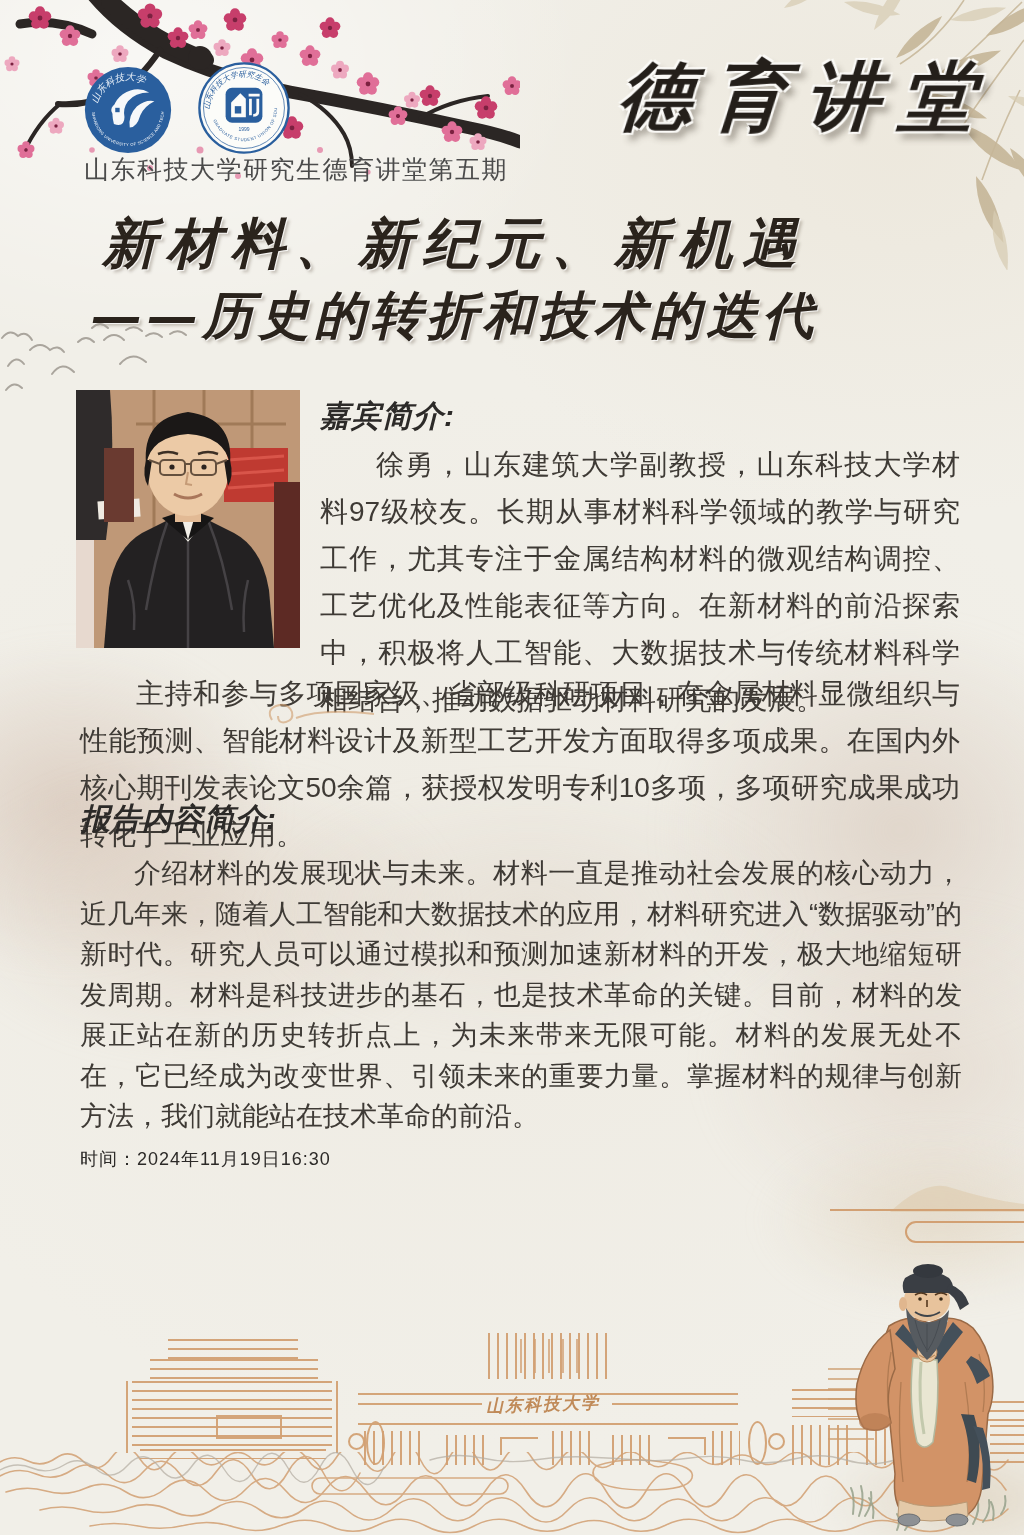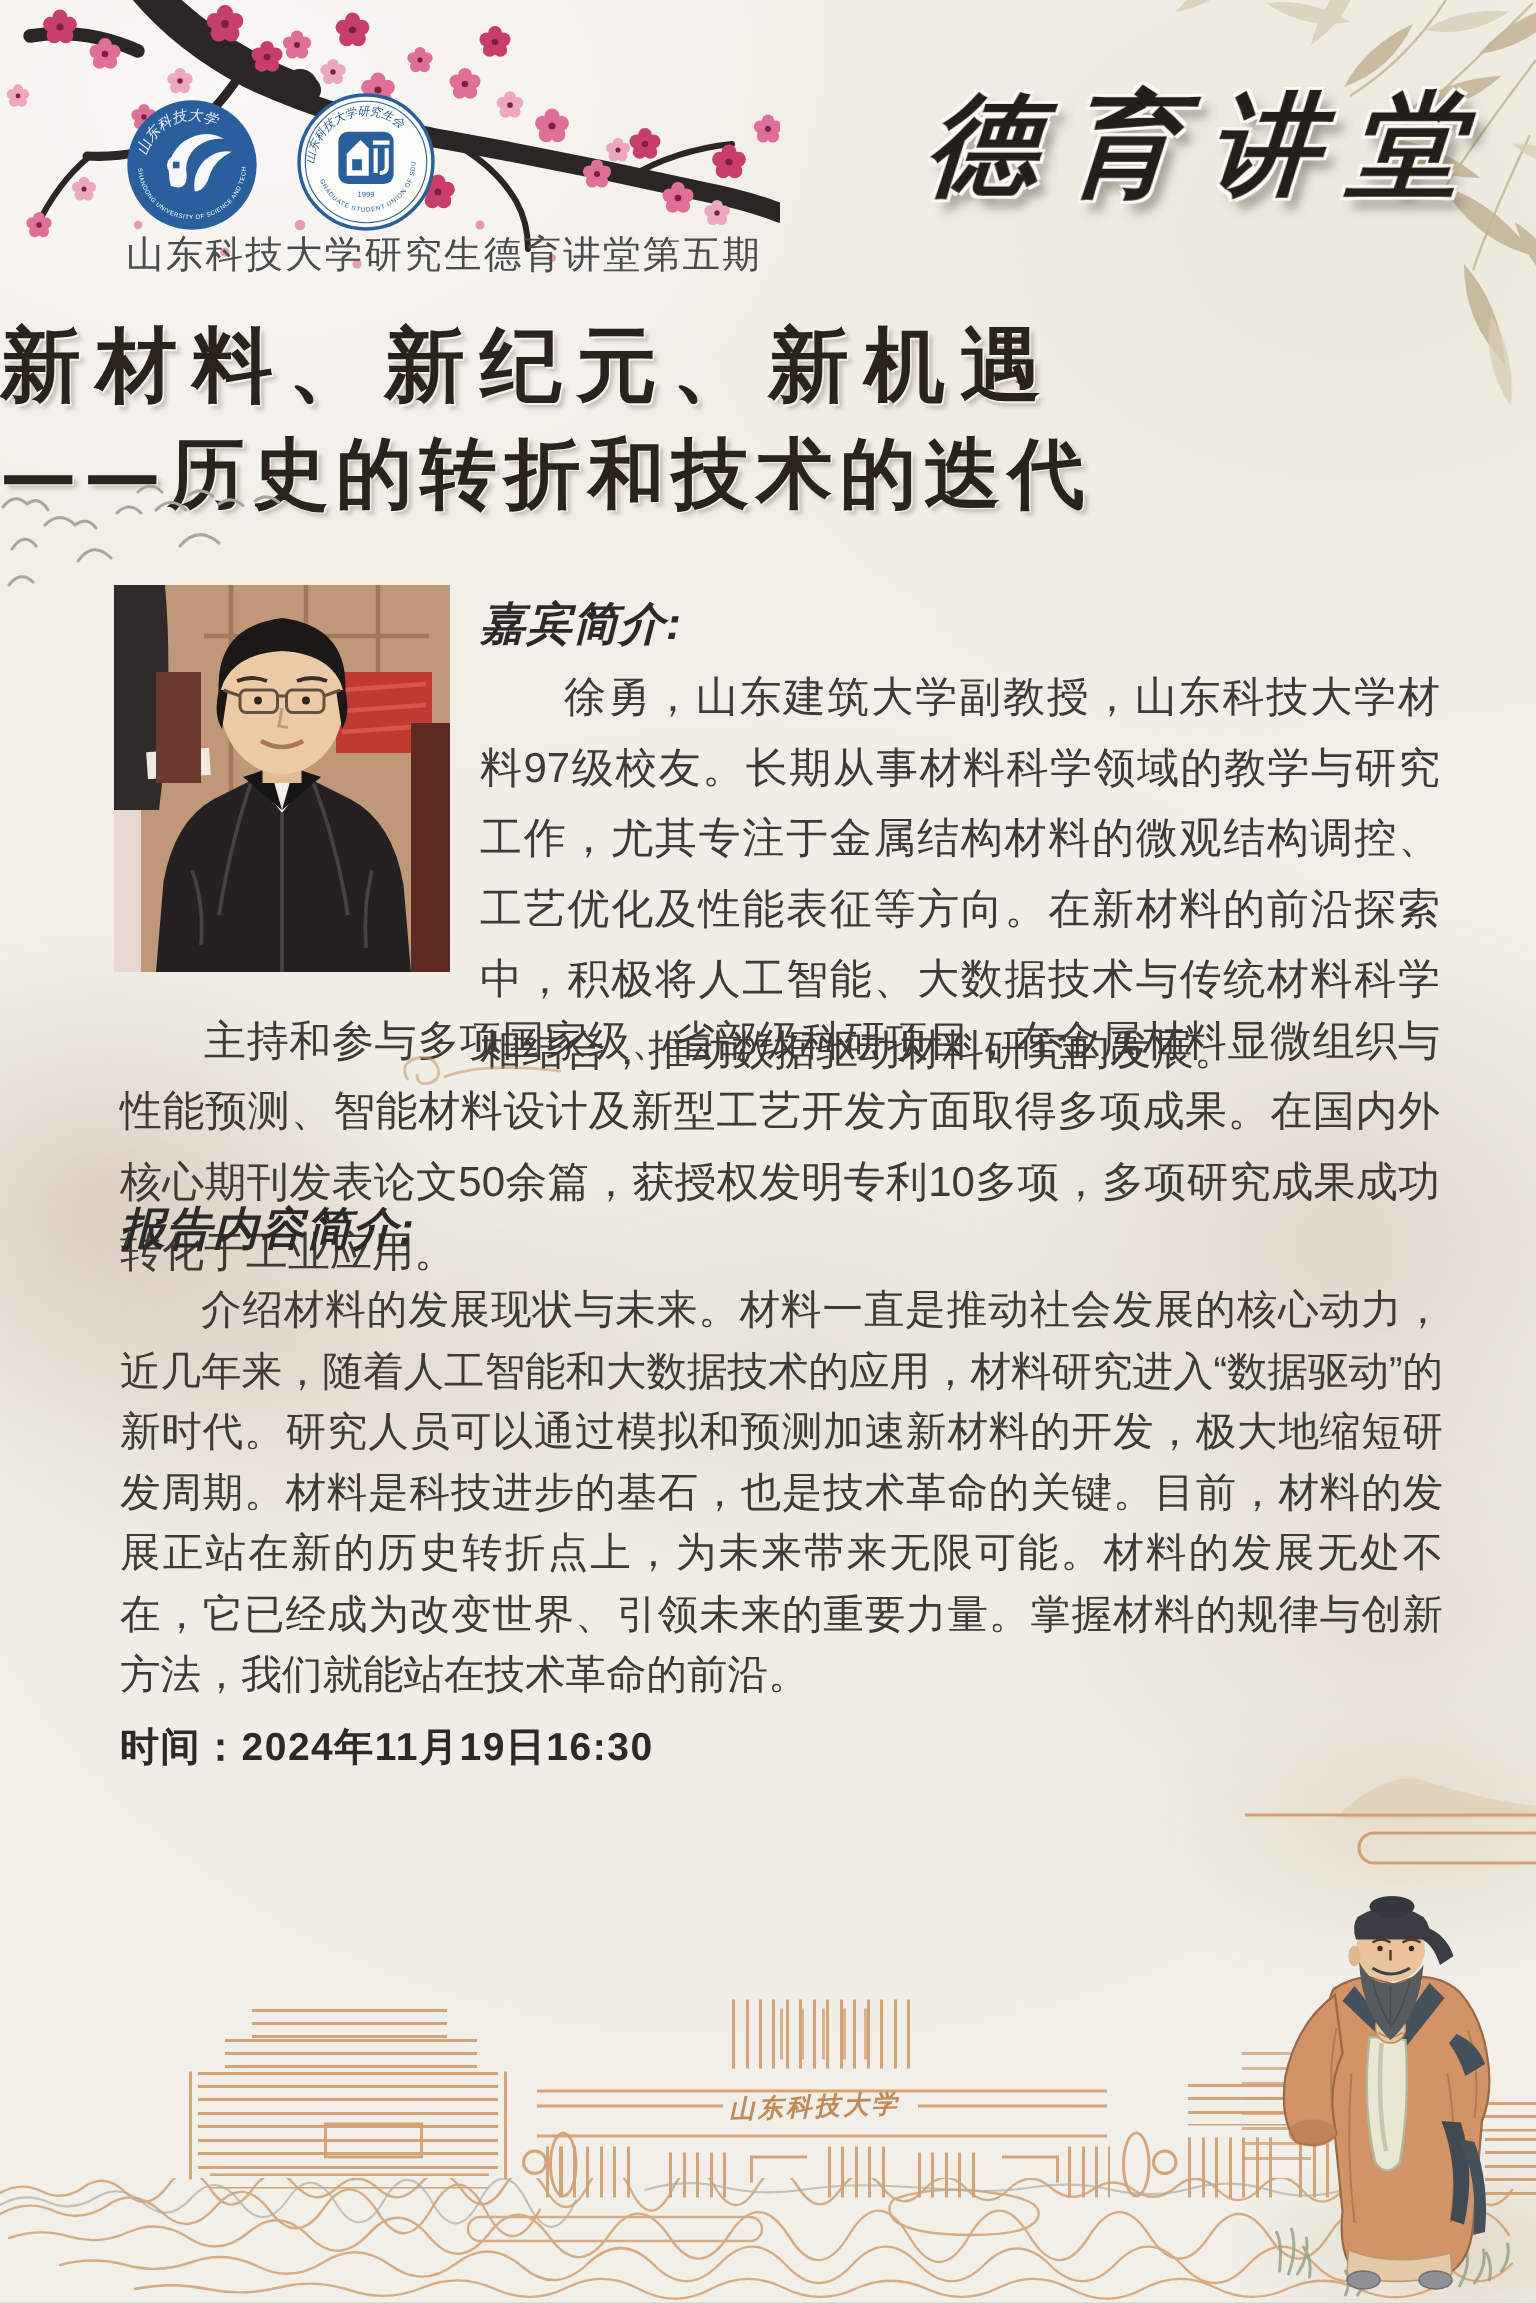--- a/index.html
+++ b/index.html
@@ -26,33 +26,33 @@
 
   .series-label{left:84px;top:153px;font-size:25px;letter-spacing:1.5px;color:#4b4b4b;text-align:center;}
   .banner-title{
     left:596px;top:48px;width:420px;text-align:center;
     font-family:"DejaVu Serif","Liberation Serif",serif;font-weight:bold;font-style:italic;
     font-size:74px;letter-spacing:20px;color:#241f1a;transform:skewX(-4deg);
     text-shadow:2px 2px 0 #fbfaf7,-2px -2px 0 #fbfaf7,2px -2px 0 #fbfaf7,-2px 2px 0 #fbfaf7,6px 7px 7px rgba(60,50,40,.45);
     white-space:nowrap;
   }
   .main-title{
-    left:0;width:909px;color:#2a231c;
-    font-family:"DejaVu Serif","Liberation Serif",serif;font-weight:bold;
+    left:0;width:909px;text-align:center;color:#2a231c;
+    font-family:"DejaVu Serif","Liberation Serif",serif;font-weight:bold;font-style:italic;
     text-shadow:1px 1px 0 rgba(255,255,255,.8),3px 3px 3px rgba(70,55,40,.25);
     white-space:nowrap;
   }
   .main-title.l1{top:208px;font-size:54px;letter-spacing:10px;}
   .main-title.l2{top:282px;font-size:51px;letter-spacing:5px;}
 
   .h-bold{font-weight:bold;color:#2c2a28;font-size:30px;letter-spacing:1px;font-style:italic;}
   .para{font-size:28px;line-height:47px;text-align:justify;color:#3e3a35;}
   .para.indent{text-indent:2em;}
   .report-body{font-size:27px;line-height:40.5px;text-align:justify;text-indent:2em;color:#3e3a35;}
-  .sched{font-weight:bold;font-size:26px;color:#2c2a28;letter-spacing:1px;}
+  .sched{font-weight:normal;font-size:18px;color:#2c2a28;letter-spacing:1px;}
 
   
   .bld{position:absolute;}
   .hlines{background:repeating-linear-gradient(to bottom,rgba(210,160,115,.95) 0 2px,rgba(0,0,0,0) 2px 9px);}
   .vlines{background:repeating-linear-gradient(to right,rgba(210,160,115,.95) 0 2px,rgba(0,0,0,0) 2px 9px);}
   .vlines.sparse{background:repeating-linear-gradient(to right,rgba(210,160,115,.95) 0 2px,rgba(0,0,0,0) 2px 14px);}
   .tanline{background:rgba(210,160,115,.95);height:2px;}
   .tanbox{border:2px solid rgba(210,160,115,.95);background:transparent;}
   .oval{border:2px solid rgba(210,160,115,.95);border-radius:50%;}
   .bld-caption{

